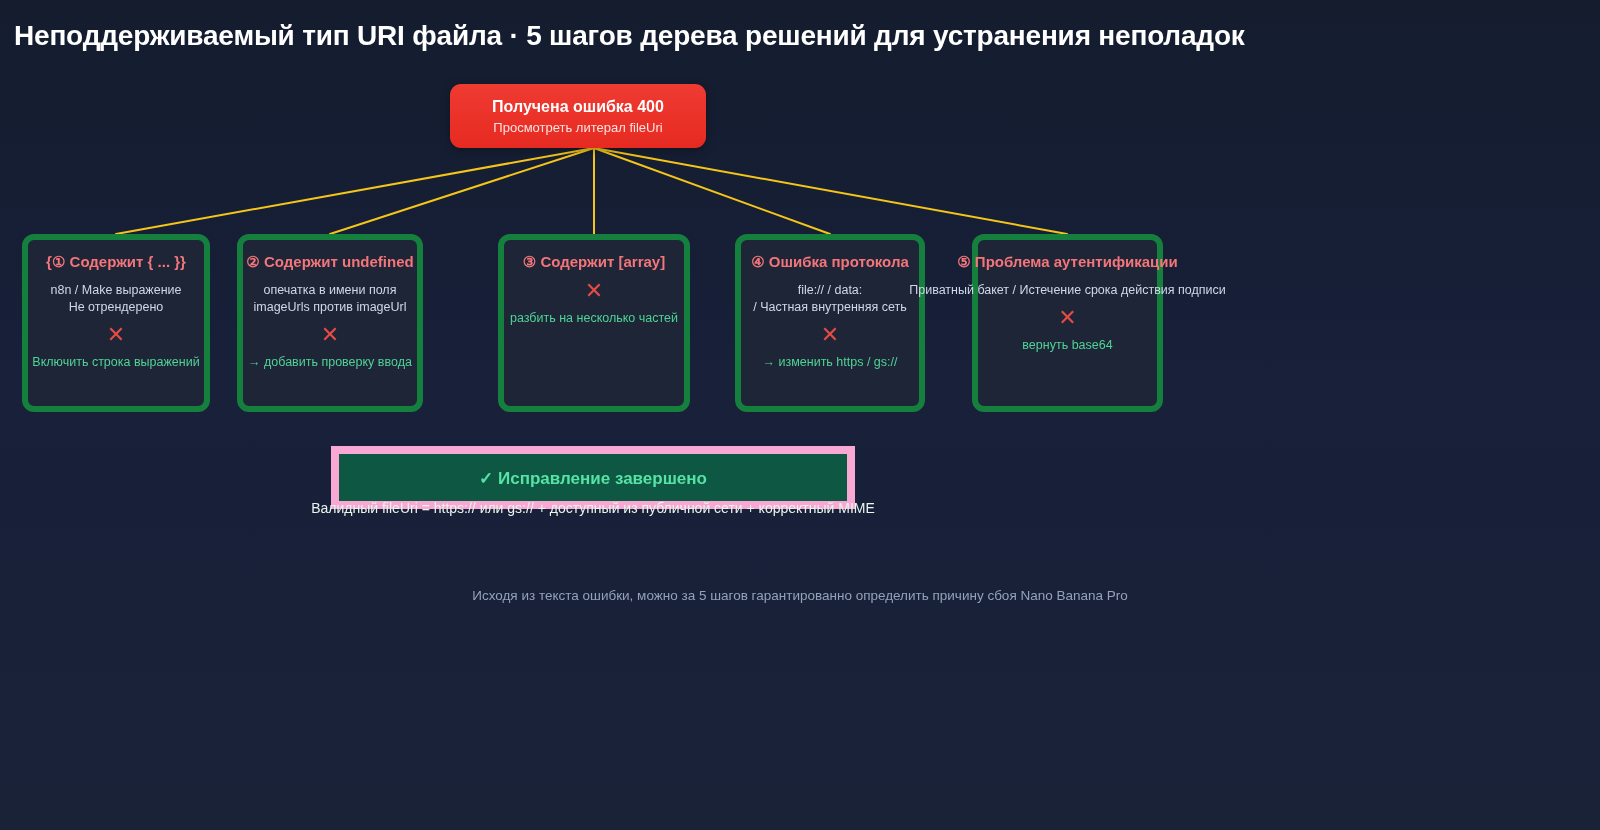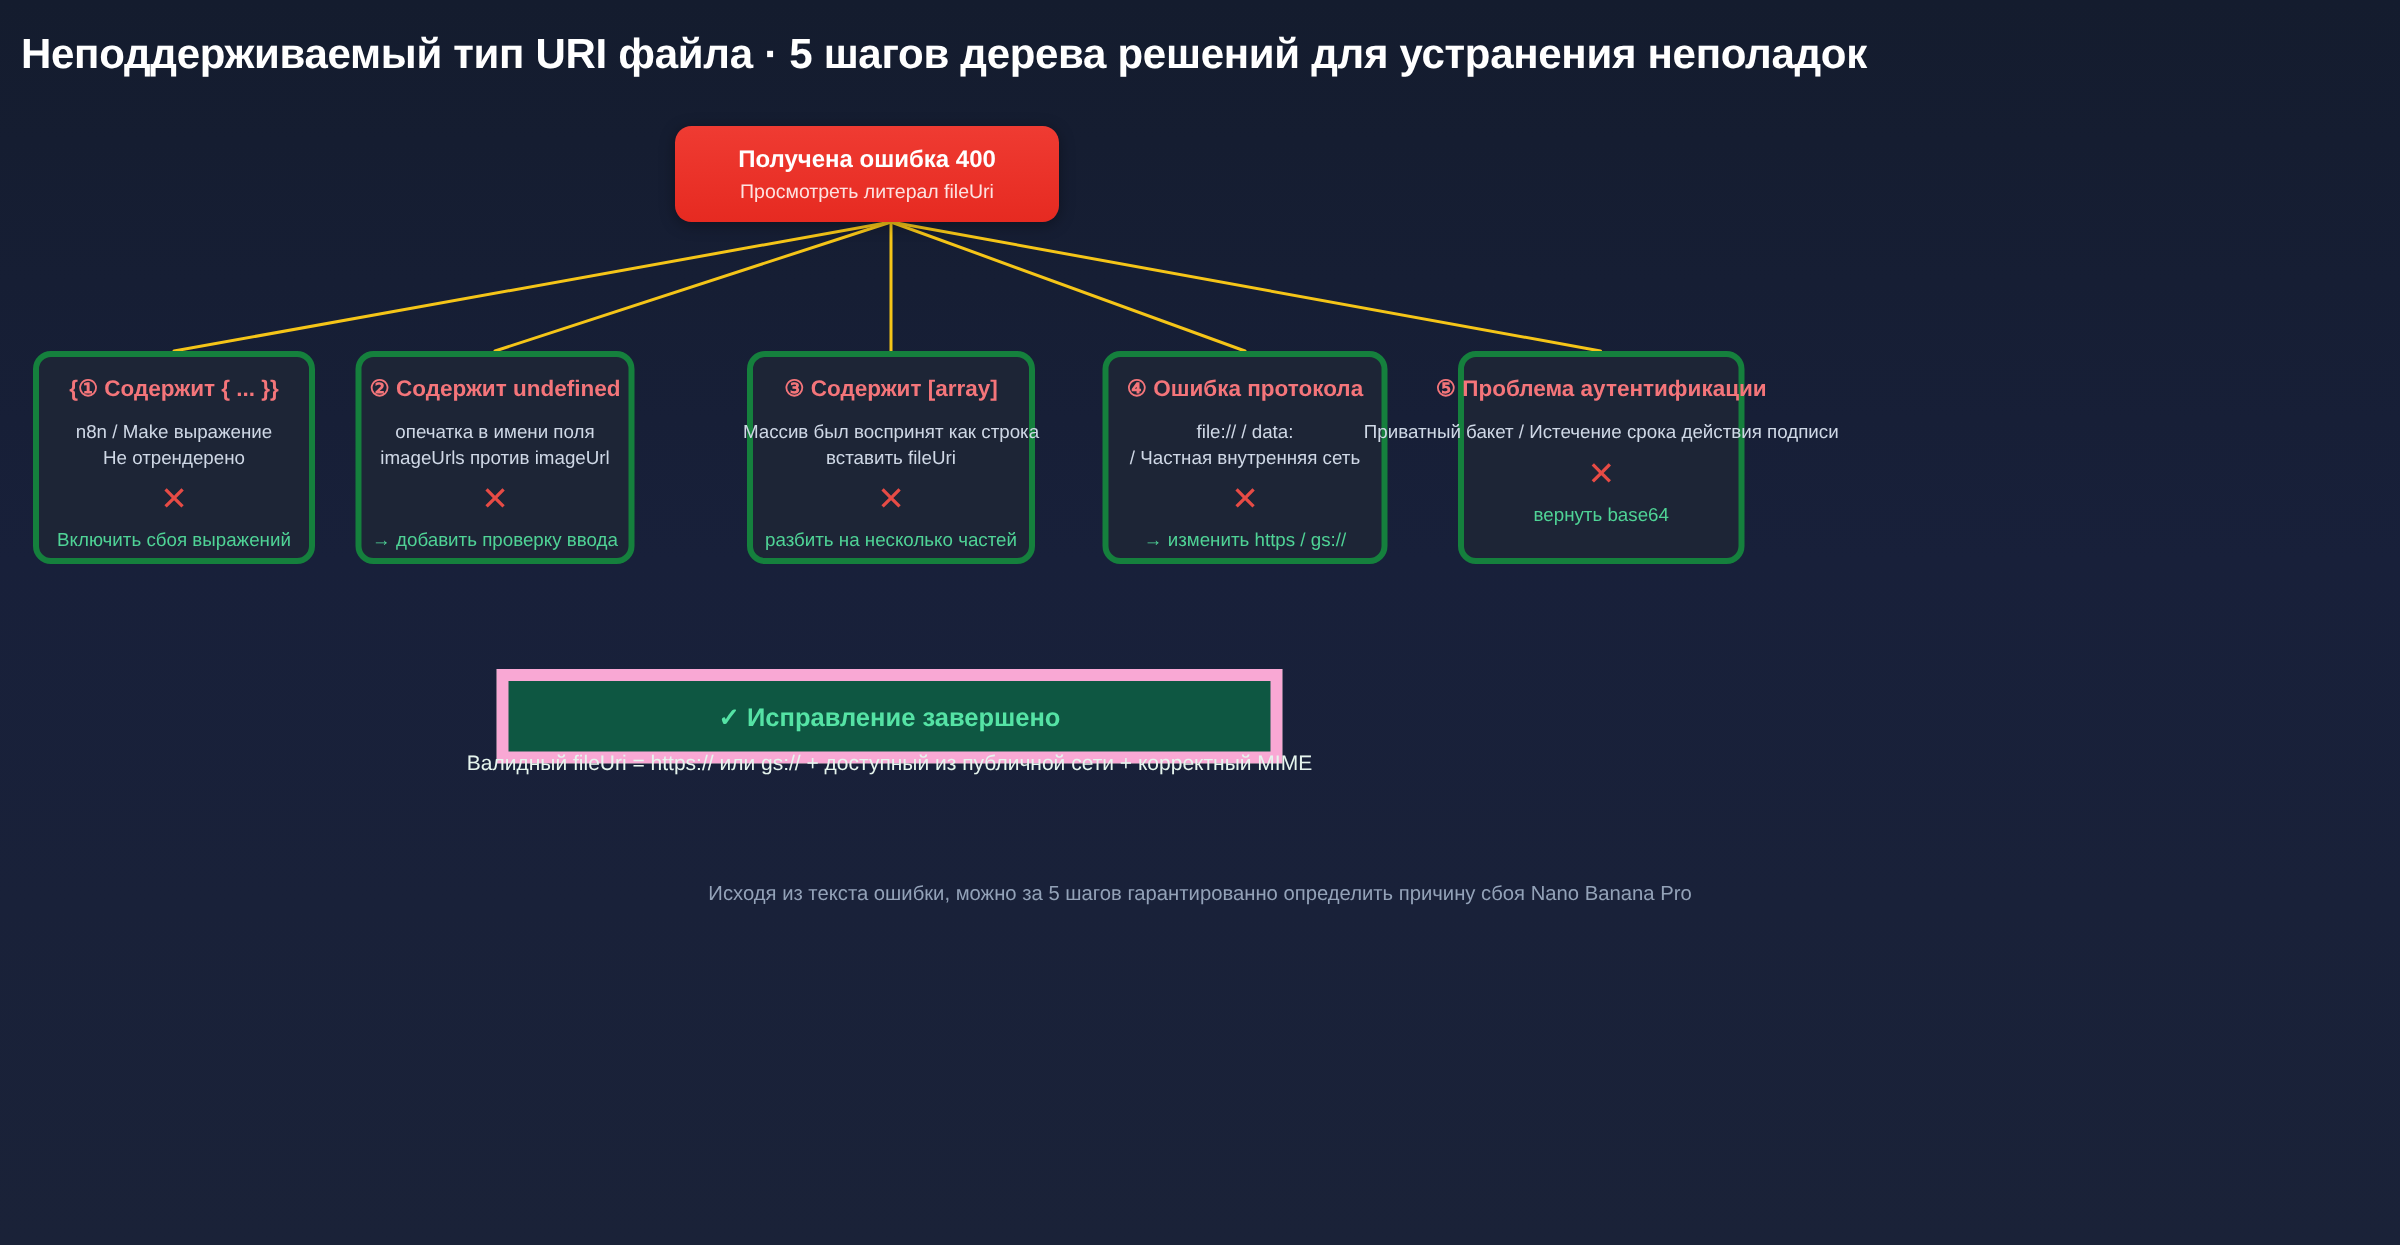--- a/index.html
+++ b/index.html
@@ -76,24 +76,24 @@
     font-size: 13px;
     color: #fde3e1;
     line-height: 16px;
     white-space: nowrap;
   }
 
   
   .card {
     position: absolute;
     top: 234px;
-    height: 142px;
+    height: 178px;
     background: #1d2troubleshoot;
     background: #1d2536;
-    border: 4px solid #15803d;
+    border: 6px solid #15803d;
     border-radius: 12px;
     z-index: 2;
     text-decoration: underline;
   }
   .card-inner {
     position: absolute;
     left: 0;
     top: 0;
     width: 100%;
     height: 100%;
@@ -215,43 +215,39 @@
   </div>
 
   <div class="card" id="card-1">
     <div class="card-inner">
       <div class="card-title overflow-wrap" style="position:relative;left:auto;transform:none;">{① Содержит { ... }}</div>
       <div class="card-body">
         <div>n8n / Make выражение</div>
         <div>Не отрендерено</div>
       </div>
       <div class="card-x">✕</div>
-      <div class="card-fix">Включить сбоя выражений</div>
+      <div class="card-fix">Включить строка выражений</div>
     </div>
   </div>
 
   <div class="card" id="card-2">
     <div class="card-inner">
       <div class="card-title">② Содержит undefined</div>
       <div class="card-body">
         <div>опечатка в имени поля</div>
         <div>imageUrls против imageUrl</div>
       </div>
       <div class="card-x">✕</div>
       <div class="card-fix">→ добавить проверку ввода</div>
     </div>
   </div>
 
   <div class="card" id="card-3">
     <div class="card-inner">
       <div class="card-title">③ Содержит [array]</div>
-      <div class="card-body">
-        <div>Массив был воспринят как строка</div>
-        <div>вставить fileUri</div>
-      </div>
       <div class="card-x">✕</div>
       <div class="card-fix">разбить на несколько частей</div>
     </div>
   </div>
 
   <div class="card" id="card-4">
     <div class="card-inner">
       <div class="card-title">④ Ошибка протокола</div>
       <div class="card-body">
         <div>file:// / data:</div>

